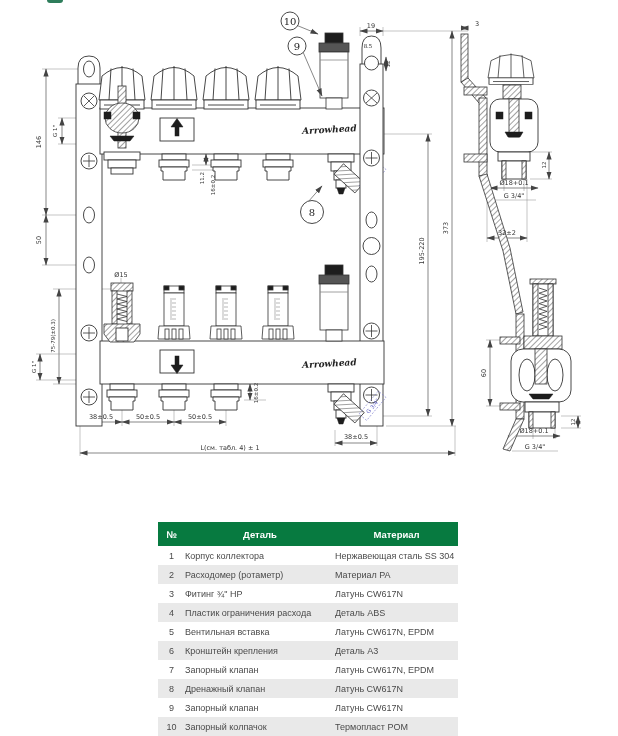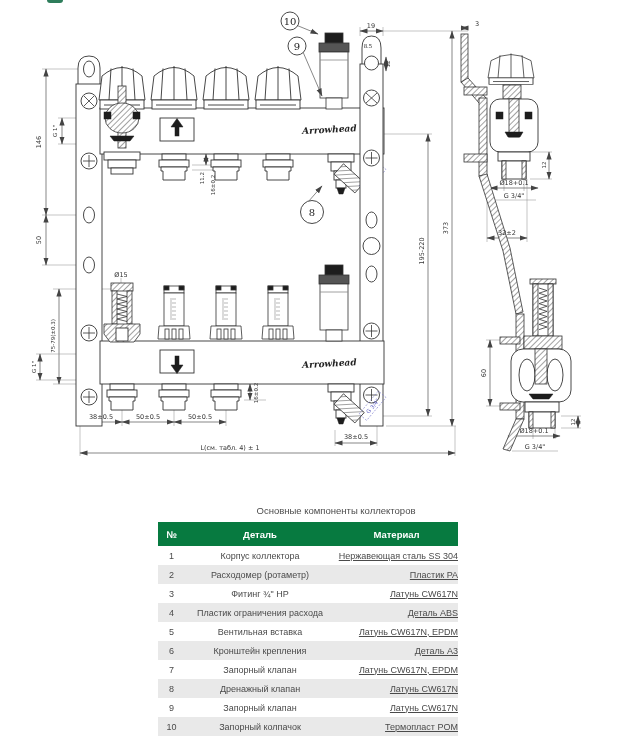--- a/index.html
+++ b/index.html
@@ -12,22 +12,22 @@
   .tbl-title{position:absolute;left:208px;top:505px;width:256px;text-align:center;
              font-size:9.5px;color:#4c4c4c;}
   .tbl-wrap{position:absolute;left:158px;top:522px;width:300px;}
   table.cmp{border-collapse:collapse;width:300px;table-layout:fixed;}
   table.cmp th{background:#077a40;color:#fff;font-size:9.5px;font-weight:bold;height:24px;padding:0;}
   table.cmp th:nth-child(1){width:27px;}
   table.cmp th:nth-child(2){width:150px;margin-top:31px;}
   table.cmp td{font-size:9px;color:#4a4a4a;height:19px;padding:0;}
   table.cmp tbody tr:nth-child(even){background:#e9e9e9;}
   td.num{text-align:center;}
-  td.part{text-align:center;padding-left:2px;}
-  td.mat{text-align:right;text-decoration:underline;}
+  td.part{text-align:left;padding-left:2px;}
+  td.mat{text-align:left;}
   
   .ol{stroke:#333;stroke-width:0.9;fill:#fff;}
   .olh{stroke:#333;stroke-width:0.8;fill:url(#h1);}
   .dk{fill:#1d1d1d;stroke:#1d1d1d;stroke-width:0.5;}
   .dl{stroke:#555;stroke-width:0.7;fill:none;}
   .xl{stroke:#8a8a8a;stroke-width:0.5;fill:none;}
   .tn{stroke:#333;stroke-width:0.8;fill:none;}
   text.dt{font-family:"DejaVu Sans",sans-serif;font-size:6.5px;fill:#333;}
   text.dts{font-family:"DejaVu Sans",sans-serif;font-size:5.5px;fill:#333;}
   text.dtb{font-family:"DejaVu Sans",sans-serif;font-size:5.5px;fill:#5b5bc0;}
@@ -379,41 +379,40 @@
       <text class="dts" transform="rotate(-90 258 387)" x="258" y="387" text-anchor="middle">16±0.2</text>
       <text class="dt" x="356" y="433" text-anchor="middle">38±0.5</text>
       <text class="dt" x="230" y="444" text-anchor="middle">L(см. табл. 4) ± 1</text>
       <text class="dt" transform="rotate(-90 486 367)" x="486" y="367" text-anchor="middle">60</text>
       <text class="dts" transform="rotate(-90 575 416)" x="575" y="416" text-anchor="middle">12</text>
       <text class="dt" x="534" y="427" text-anchor="middle">Ø18+0.1</text>
       <text class="dt" x="535" y="442.5" text-anchor="middle">G 3/4"</text>
     </g>
   </svg>
 
-  <div class="tbl-title">Основные компоненты коллекторов</div>
 
   <div class="tbl-wrap">
     <table class="cmp">
       <thead>
         <tr>
           <th>№</th>
           <th>Деталь</th>
           <th>Материал</th>
         </tr>
       </thead>
       <tbody>
         <tr>
             <td class="num">1</td>
             <td class="part">Корпус коллектора</td>
             <td class="mat">Нержавеющая сталь SS 304</td>
           </tr>
         <tr>
             <td class="num">2</td>
             <td class="part">Расходомер (ротаметр)</td>
-            <td class="mat">Пластик PA</td>
+            <td class="mat">Материал PA</td>
           </tr>
         <tr>
             <td class="num">3</td>
             <td class="part">Фитинг ¾" НР</td>
             <td class="mat">Латунь CW617N</td>
           </tr>
         <tr>
             <td class="num">4</td>
             <td class="part">Пластик ограничения расхода</td>
             <td class="mat">Деталь ABS</td>

